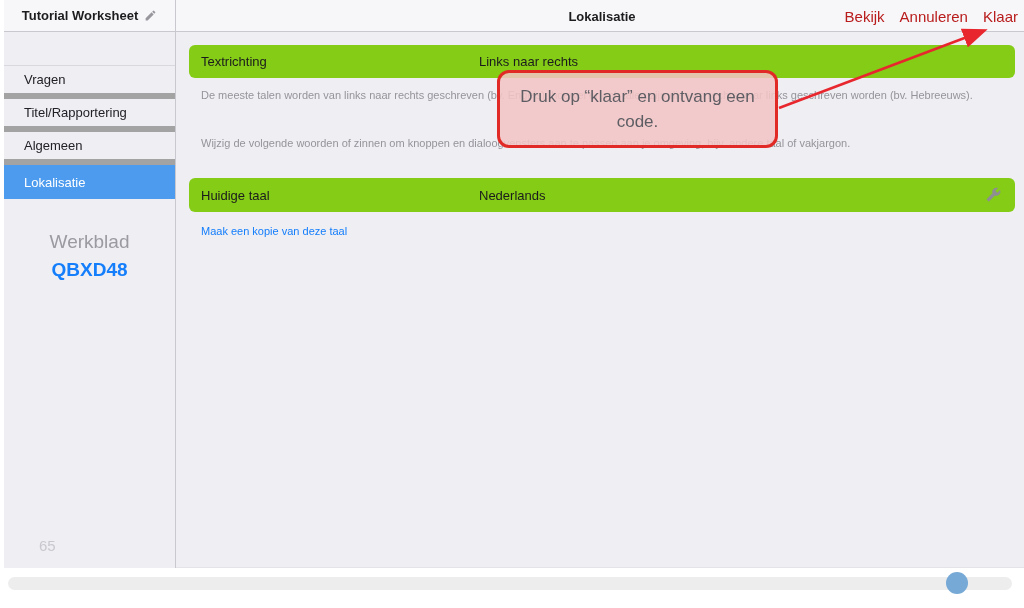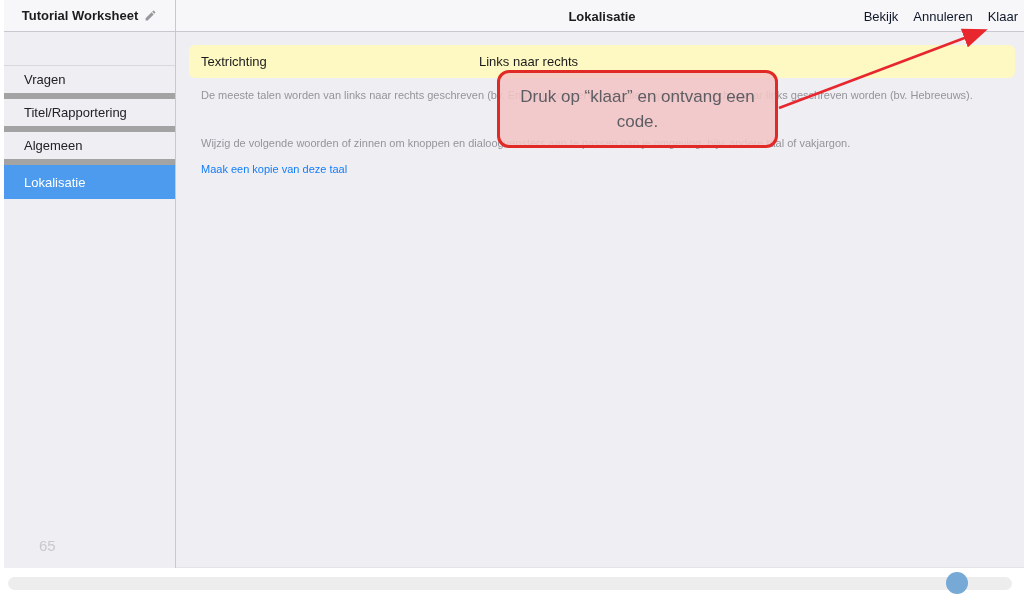--- a/index.html
+++ b/index.html
@@ -40,25 +40,25 @@
   }
   .main-title {
     position:absolute; left:0; right:0; top:0; height:32px;
     display:flex; align-items:center; justify-content:center;
     font-size:13px; font-weight:bold; color:#1c1c1e;
   }
   .header-actions {
     position:absolute; right:10px; top:0; height:32px;
     display:flex; align-items:center; gap:15px;
   }
-  .header-action { font-size:13px; font-weight:500; color:#0f172a; cursor:pointer; }
+  .header-action { font-size:15px; font-weight:500; color:#b91c1c; cursor:pointer; }
   
   .content { position:absolute; left:172px; top:32px; width:852px; height:536px; padding:13px; }
   .row {
-    background:#fef9c3; border-radius:6px; height:33px; position:relative;
+    background:#84cc16; border-radius:6px; height:33px; position:relative;
     display:flex; align-items:center; padding:0 12px;
   }
   .row-label { font-size:13px; color:#1b1b1d; }
   .row-value { position:absolute; left:290px; font-size:13px; color:#1b1b1d; }
   .row-icon { position:absolute; right:14px; top:9px; }
   .desc { margin:10px 0 0 12px; font-size:11px; line-height:14px; color:#95949a; max-width:792px; }
   .hint { margin:34px 0 0 12px; font-size:11px; line-height:14px; color:#95949a; max-width:810px; }
   .row2 { margin-top:28px; height:34px; }
   .para { margin:28px 0 0 12px; font-size:11px; line-height:14px; color:#95949a; max-width:790px; }
   .copy-link { display:inline-block; margin:13px 0 0 12px; font-size:11px; color:#147efb; cursor:pointer; }
@@ -101,20 +101,24 @@
     </div>
     <div class="nav-item">
       <span>Titel/Rapportering</span>
     </div>
     <div class="nav-item">
       <span>Algemeen</span>
     </div>
     <div class="nav-item selected">
       <span>Lokalisatie</span>
     </div>
+    <div class="worksheet-block">
+      <div class="worksheet-label">Werkblad</div>
+      <div class="worksheet-code">QBXD48</div>
+    </div>
     <div class="page-number">65</div>
   </div>
 
   <div class="main-header">
     <div class="main-title">Lokalisatie</div>
     <div class="header-actions">
       <span class="header-action">Bekijk</span>
       <span class="header-action">Annuleren</span>
       <span class="header-action">Klaar</span>
     </div>
@@ -122,20 +126,29 @@
 
   <div class="content">
     <div class="row">
       <span class="row-label">Textrichting</span>
       <span class="row-value">Links naar rechts</span>
     </div>
     <div class="desc">De meeste talen worden van links naar rechts geschreven (bv. Engels), hoewel er ook talen zijn die van rechts naar links geschreven worden (bv. Hebreeuws).</div>
 
     <div class="hint">Wijzig de volgende woorden of zinnen om knoppen en dialoogvensters aan te passen aan je omgeving, bijv. andere taal of vakjargon.</div>
 
+    <div class="row row2">
+      <span class="row-label">Huidige taal</span>
+      <span class="row-value">Nederlands</span>
+      <span class="row-icon">
+        <svg class="icon" width="15" height="15" viewBox="0 0 24 24" fill="#8e8e93" style="transform:scaleX(-1);">
+          <path d="M22.7 19l-9.1-9.1c.9-2.3.4-5-1.5-6.9-2-2-5-2.4-7.4-1.3L9 6 6 9 1.6 4.7C.4 7.1.9 10.1 2.9 12.1c1.9 1.9 4.6 2.4 6.9 1.5l9.1 9.1c.4.4 1 .4 1.4 0l2.3-2.3c.5-.4.5-1.1.1-1.4z"></path>
+        </svg>
+      </span>
+    </div>
 
     <span class="copy-link">Maak een kopie van deze taal</span>
   </div>
 
 </div>
 
 <div class="callout">
   <span>Druk op “klaar” en ontvang een code.</span>
 </div>
 

